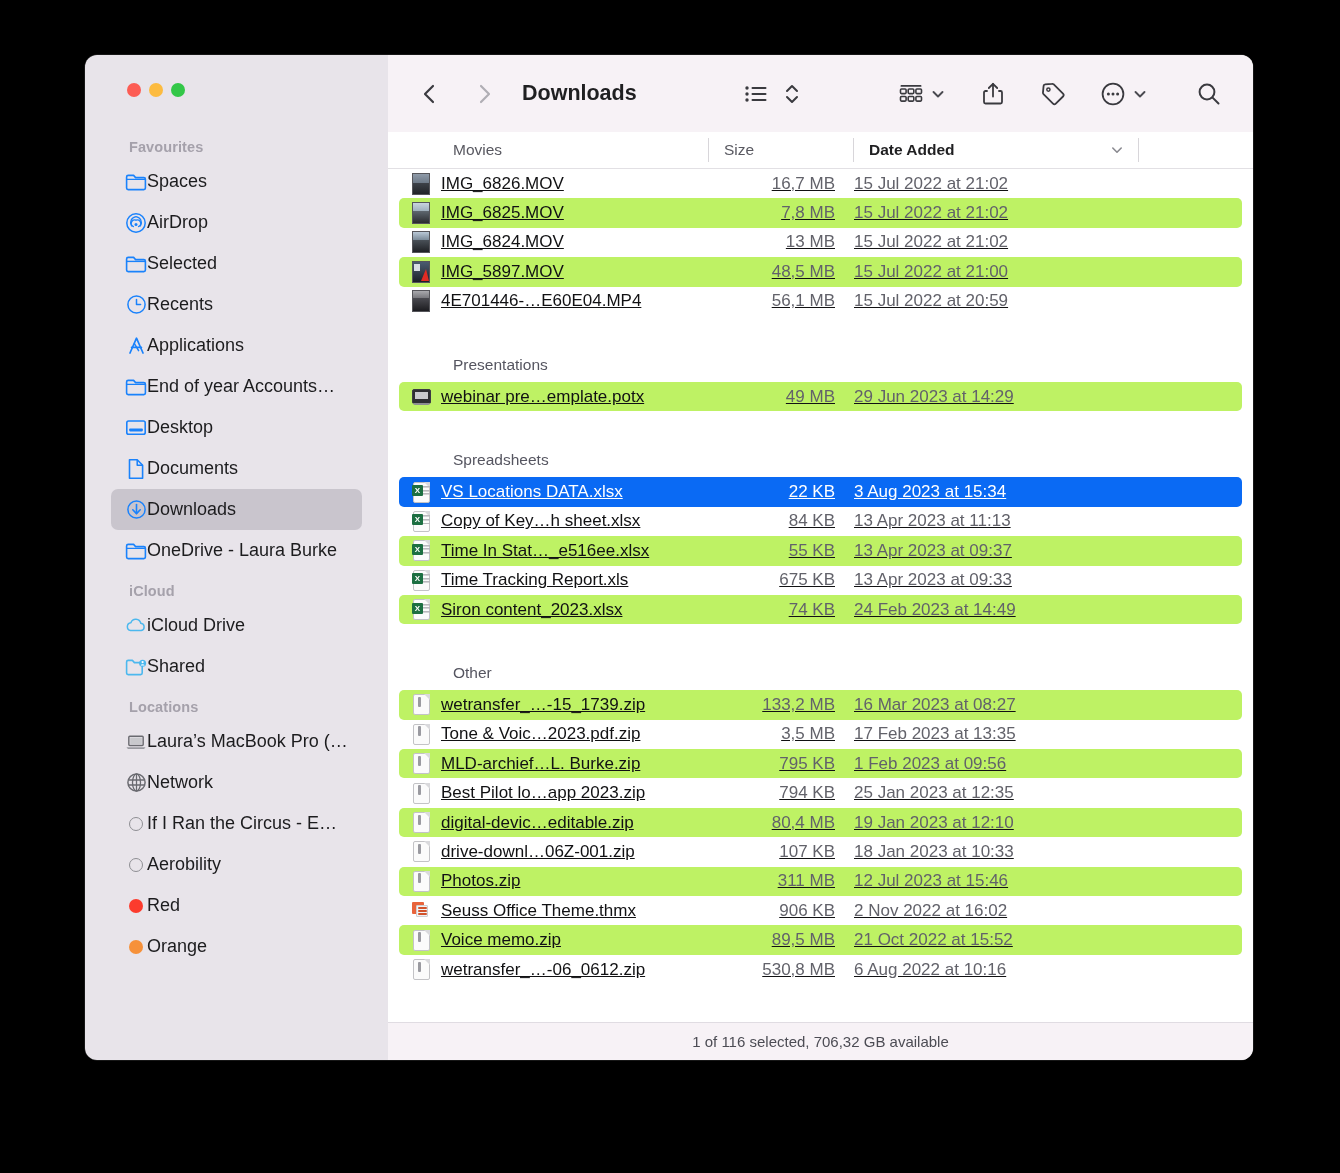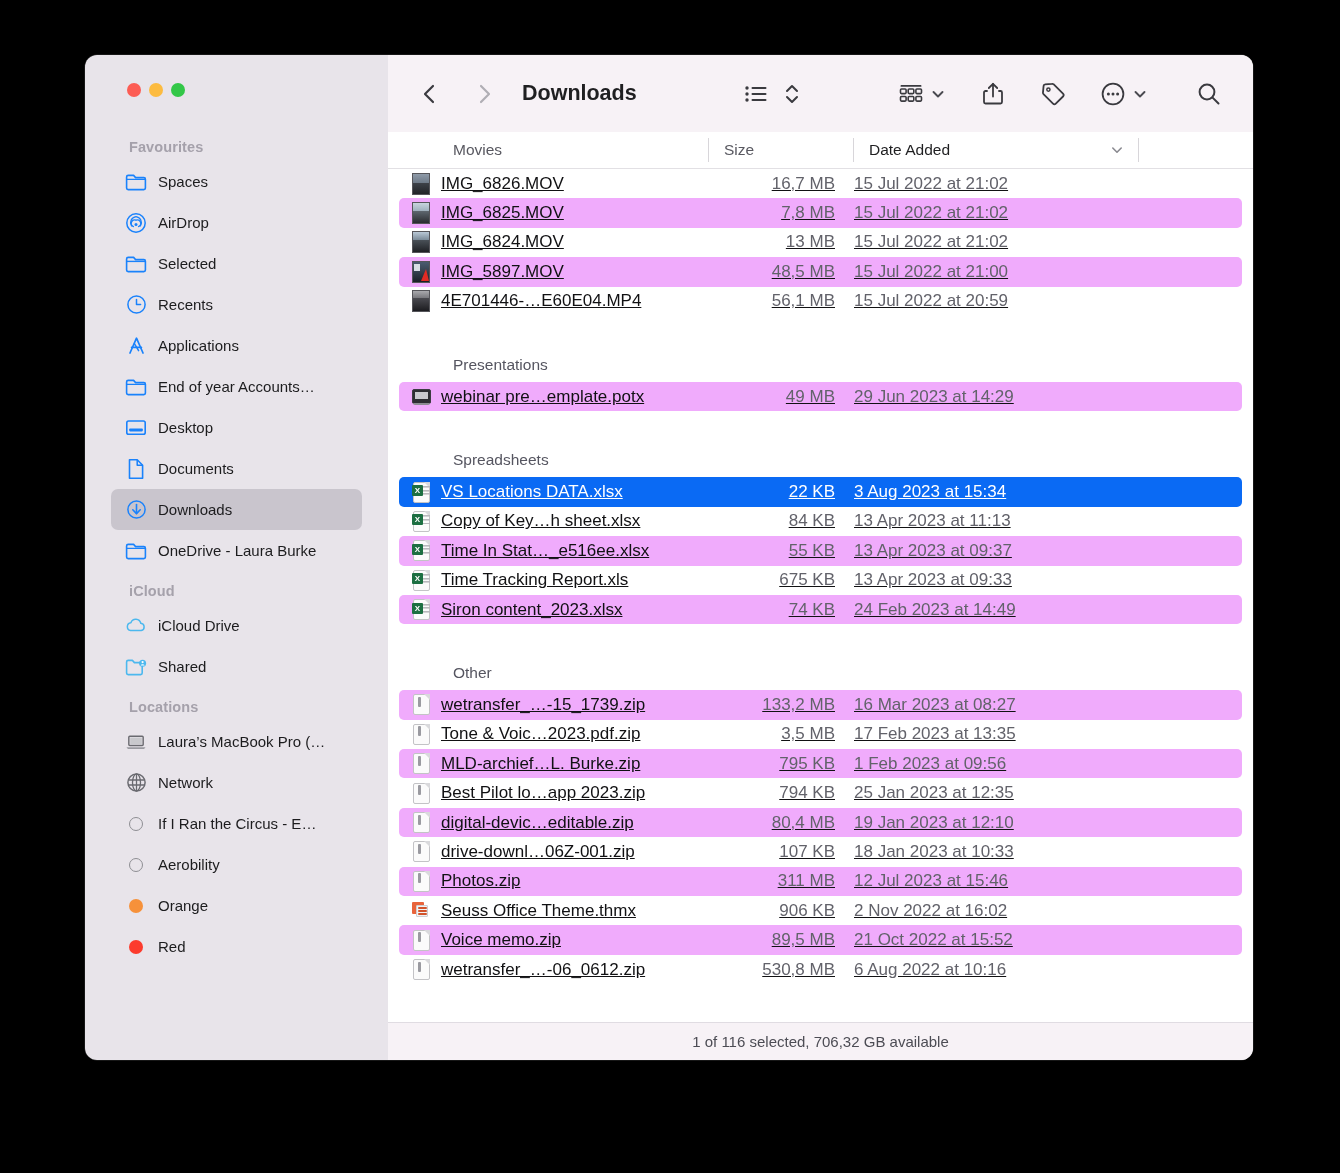--- a/index.html
+++ b/index.html
@@ -52,23 +52,22 @@
     color: #a5a1ab;
     padding: 12px 0 6px 18px;
     letter-spacing: 0.1px;
   }
   .sb-section.first { padding-top: 22px; }
   .sb-item {
     display: flex; align-items: center;
     height: 41px;
     padding: 0 8px 0 14px;
     border-radius: 7px;
-    gap: 11px;
     color: #1c1c1e;
-    font-size: 15px;
+    font-size: 18px;
     white-space: nowrap;
     overflow: hidden;
   }
   .sb-item.active { background: #c9c5cd; }
   .sb-icon { width: 22px; height: 22px; flex: 0 0 22px; display: flex; align-items: center; justify-content: center; }
   .sb-label { overflow: hidden; text-overflow: ellipsis; white-space: nowrap; }
   .tag-dot { width: 14px; height: 14px; border-radius: 50%; border: 1.4px solid #8e8e93; background: transparent; }
   .tag-dot.filled { border: none; }
 
   
@@ -107,21 +106,21 @@
     color: #585860;
     flex: 0 0 37px;
   }
   .ch { height: 100%; display: flex; align-items: center; position: relative; }
   .ch + .ch::before {
     content:""; position: absolute; left: 0; top: 6px; bottom: 6px;
     width: 1px; background: #d8d6da;
   }
   .ch-name { width: 320px; padding-left: 65px; }
   .ch-size { width: 145px; padding-left: 16px; }
-  .ch-date { flex: 1; padding-left: 16px; font-weight: 400; color: #1f1f21; display: flex; align-items: center; }
+  .ch-date { flex: 1; padding-left: 16px; font-weight: 700; color: #1f1f21; display: flex; align-items: center; }
   .ch-date .sortchev { margin-left: auto; margin-right: 14px; }
   .ch-last { width: 115px; }
 
   
   .filelist {
     flex: 1; overflow: hidden;
     background: #ffffff;
     padding: 0 0 0 0;
     position: relative;
   }
@@ -134,21 +133,21 @@
   .row {
     height: 29.4px;
     display: flex; align-items: center;
     margin: 0 11px;
     border-radius: 5px;
     font-size: 17px;
     color: #111113;
     white-space: nowrap;
     text-decoration: underline;
   }
-  .row.alt { background: #f0abfc; align-items: center; }
+  .row.alt { background: #bef264; align-items: center; }
   .row.selected { background: #0a6af4; color: #ffffff; }
   .row.selected .r-size, .row.selected .r-date { color: #ffffff; }
   .r-icon { width: 34px; flex: 0 0 34px; display: flex; align-items: center; justify-content: center; padding-left: 10px;}
   .r-name { width: 276px; flex: 0 0 276px; overflow: hidden; text-overflow: ellipsis; padding-left: 8px; }
   .r-size { width: 135px; flex: 0 0 135px; text-align: right; color: #62626a; padding-right: 9px; }
   .r-date { flex: 1; color: #62626a; padding-left: 10px; }
 
   
   .statusbar {
     height: 38px; flex: 0 0 38px;
@@ -389,29 +388,29 @@
             <span class="sb-label">If I Ran the Circus - E…</span>
           </div>
           <div class="sb-item">
             <span class="sb-icon">
               <span class="tag-dot"></span>
             </span>
             <span class="sb-label">Aerobility</span>
           </div>
           <div class="sb-item">
             <span class="sb-icon">
+              <span class="tag-dot filled" style="background:#fc3b2d"></span>
+            </span>
+            <span class="sb-label">Red</span>
+          </div>
+          <div class="sb-item">
+            <span class="sb-icon">
               <span class="tag-dot filled" style="background:#f6913a"></span>
             </span>
             <span class="sb-label">Orange</span>
-          </div>
-          <div class="sb-item">
-            <span class="sb-icon">
-              <span class="tag-dot filled" style="background:#fc3b2d"></span>
-            </span>
-            <span class="sb-label">Red</span>
           </div>
         </div>
 
     </div>
 
     <div class="content">
 
       <div class="toolbar">
         <div class="nav-btn">
           <svg class="icon-svg" width="22" height="24" viewBox="0 0 22 24" fill="none">

